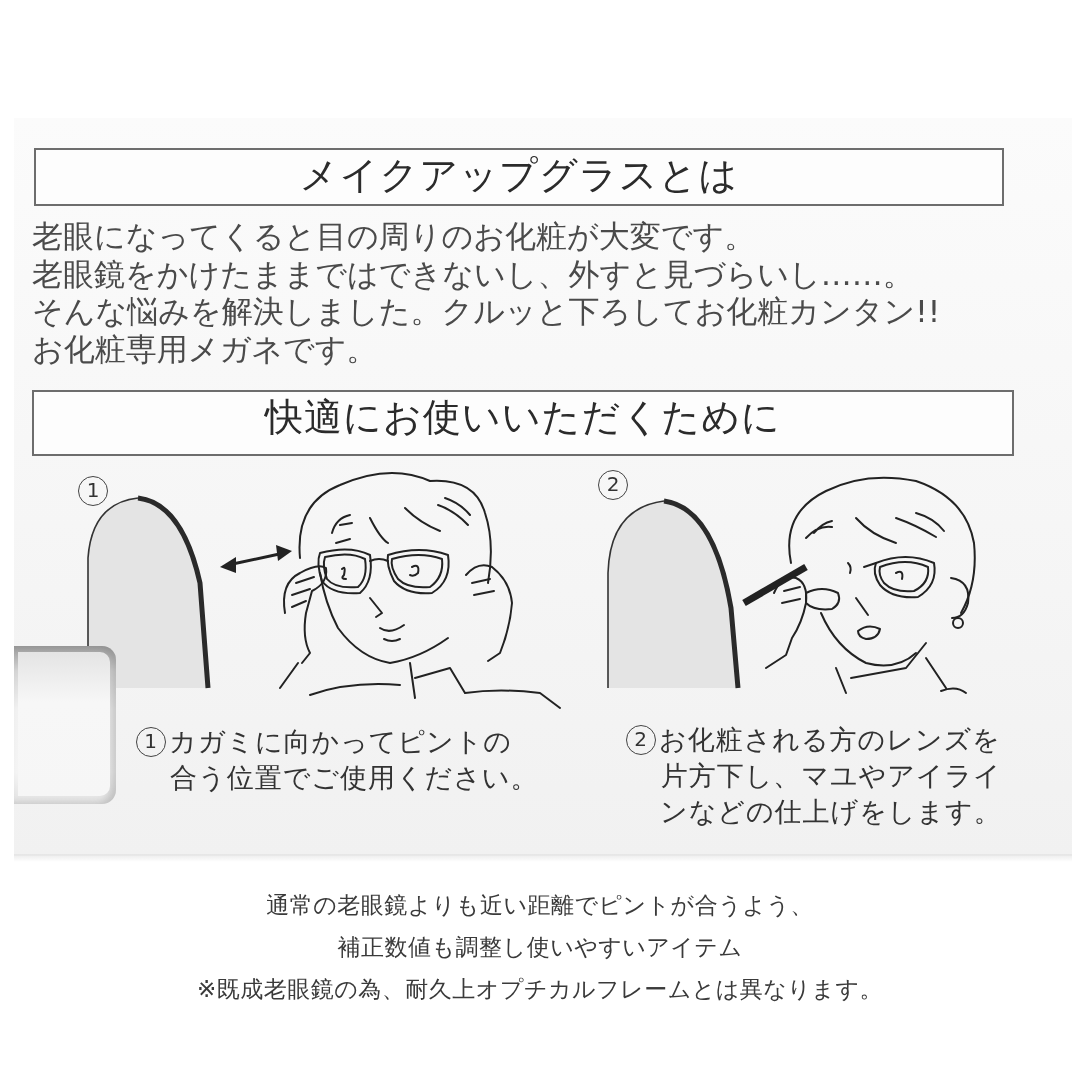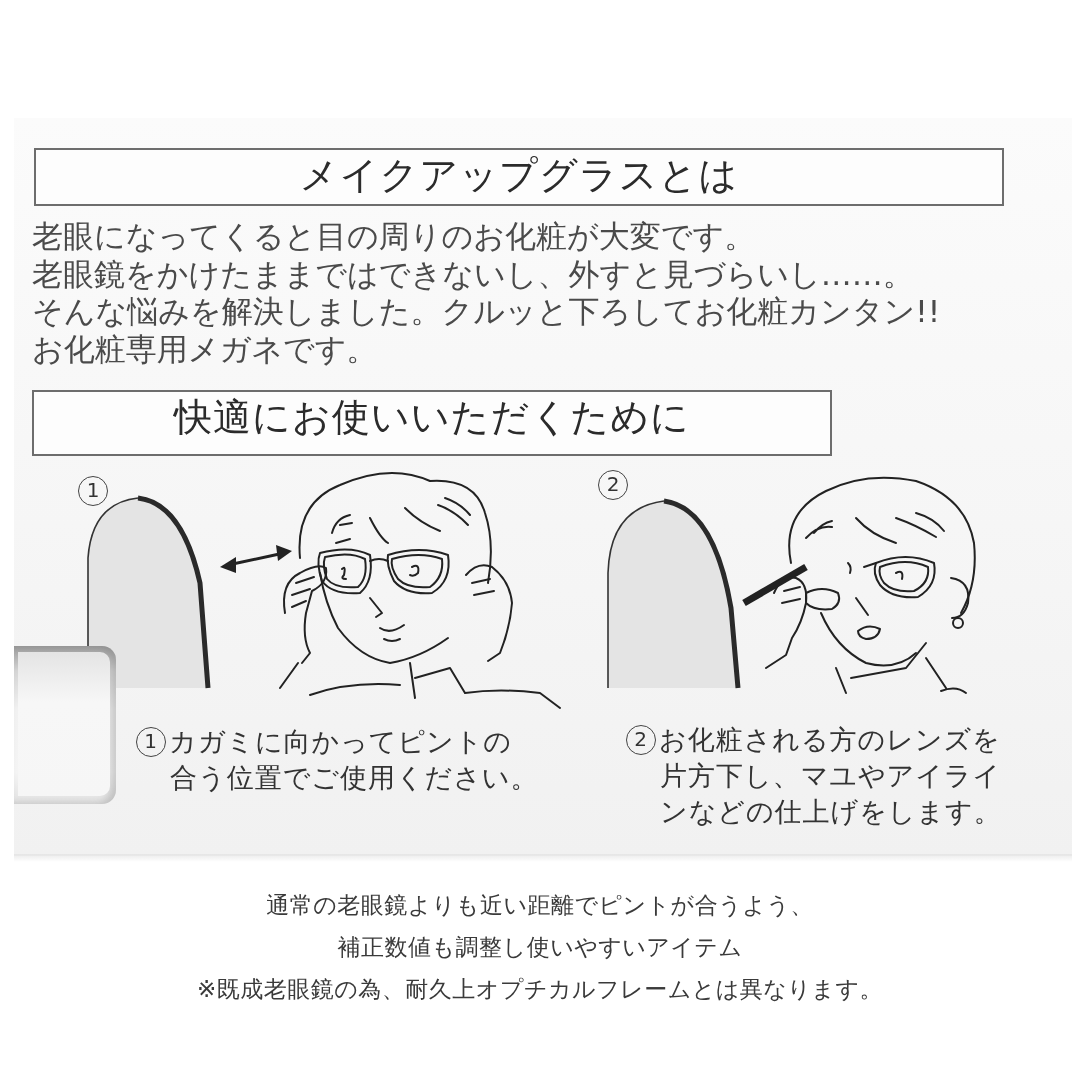--- a/index.html
+++ b/index.html
@@ -27,21 +27,21 @@
     .heading-box {
       position: absolute;
       border: 2px solid #6d6d6d;
       background: #fdfdfd;
       display: flex; justify-content: center;
       font-weight: normal;
       color: #2b2b2b;
       letter-spacing: 1px;
     }
     .heading-1 { left: 20px; top: 30px; width: 970px; height: 58px; font-size: 38px; }
-    .heading-2 { left: 18px; top: 272px; width: 800px; height: 66px; font-size: 38px; }
+    .heading-2 { left: 18px; top: 272px; width: 982px; height: 66px; font-size: 38px; }
 
     .intro {
       position: absolute; left: 18px; top: 100px;
       font-size: 31px; line-height: 37.5px; color: #4a4a4a;
       white-space: nowrap;
     }
     .intro div { height: 37.5px; }
 
     .step-num {
       position: absolute;
@@ -57,21 +57,21 @@
     .illus-1 { left: 56px; top: 345px; width: 520px; height: 250px; }
     .illus-2 { left: 582px; top: 345px; width: 420px; height: 250px; }
 
     .caption {
       position: absolute;
       font-size: 27px; line-height: 36px; color: #333;
       white-space: nowrap; letter-spacing: 1px;
     }
     .caption-1 { left: 122px; top: 606px; }
     .caption-2 { left: 612px; top: 604px; }
-    .caption .indent { padding-left: 34px; }
+    .caption .indent { padding-left: 34px; text-align: right; }
     .caption .mark {
       display: inline-block; width: 30px; height: 30px; border-radius: 50%;
       border: 1.8px solid #444; font-size: 20px; line-height: 27px;
       text-align: center; vertical-align: 3px; margin-right: 3px;
     }
     .caption .mark-text { display: inline; margin-top: 46px; }
 
     
     .cutout {
       position: absolute; left: 0px; top: 528px;

